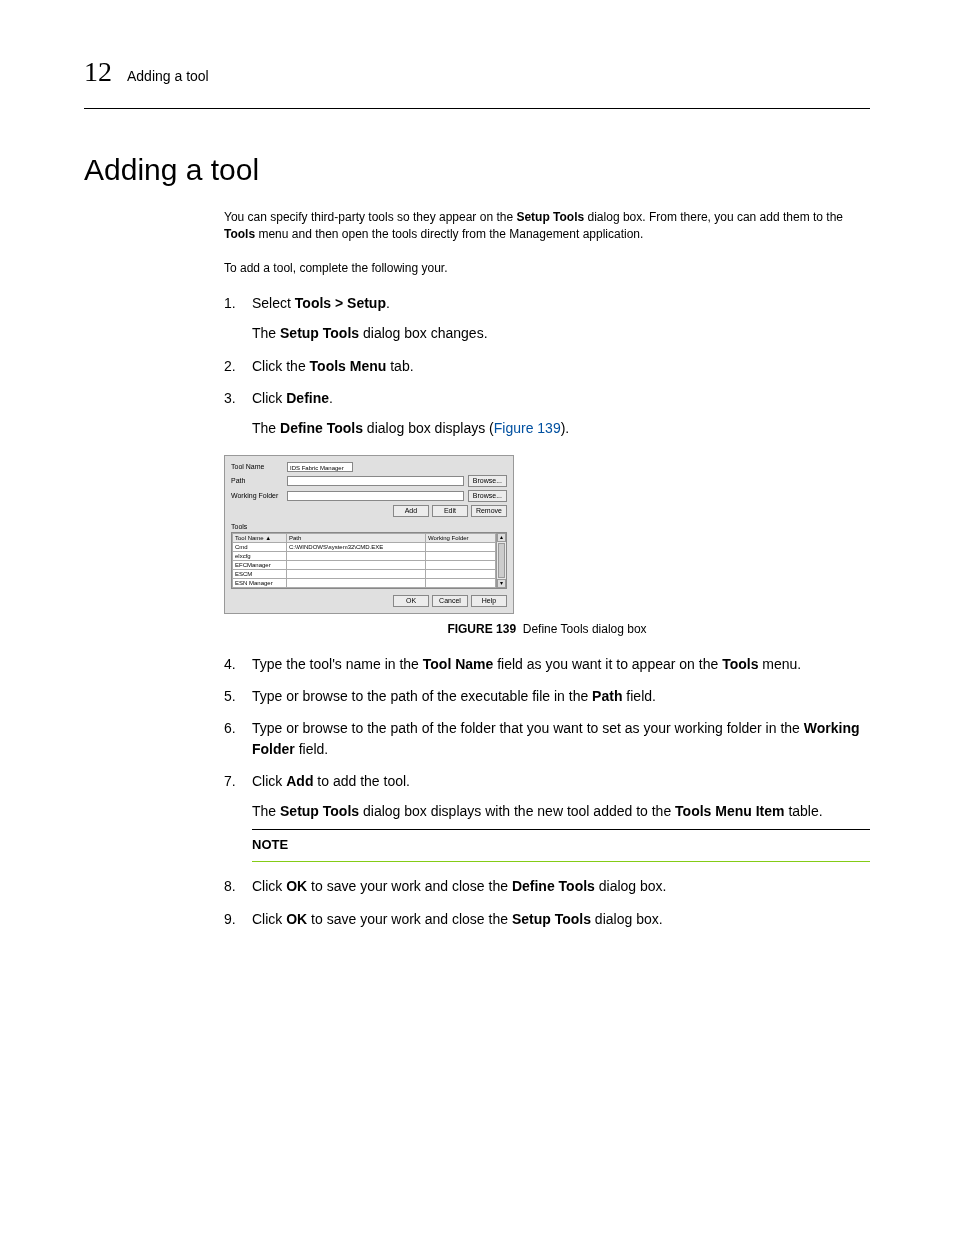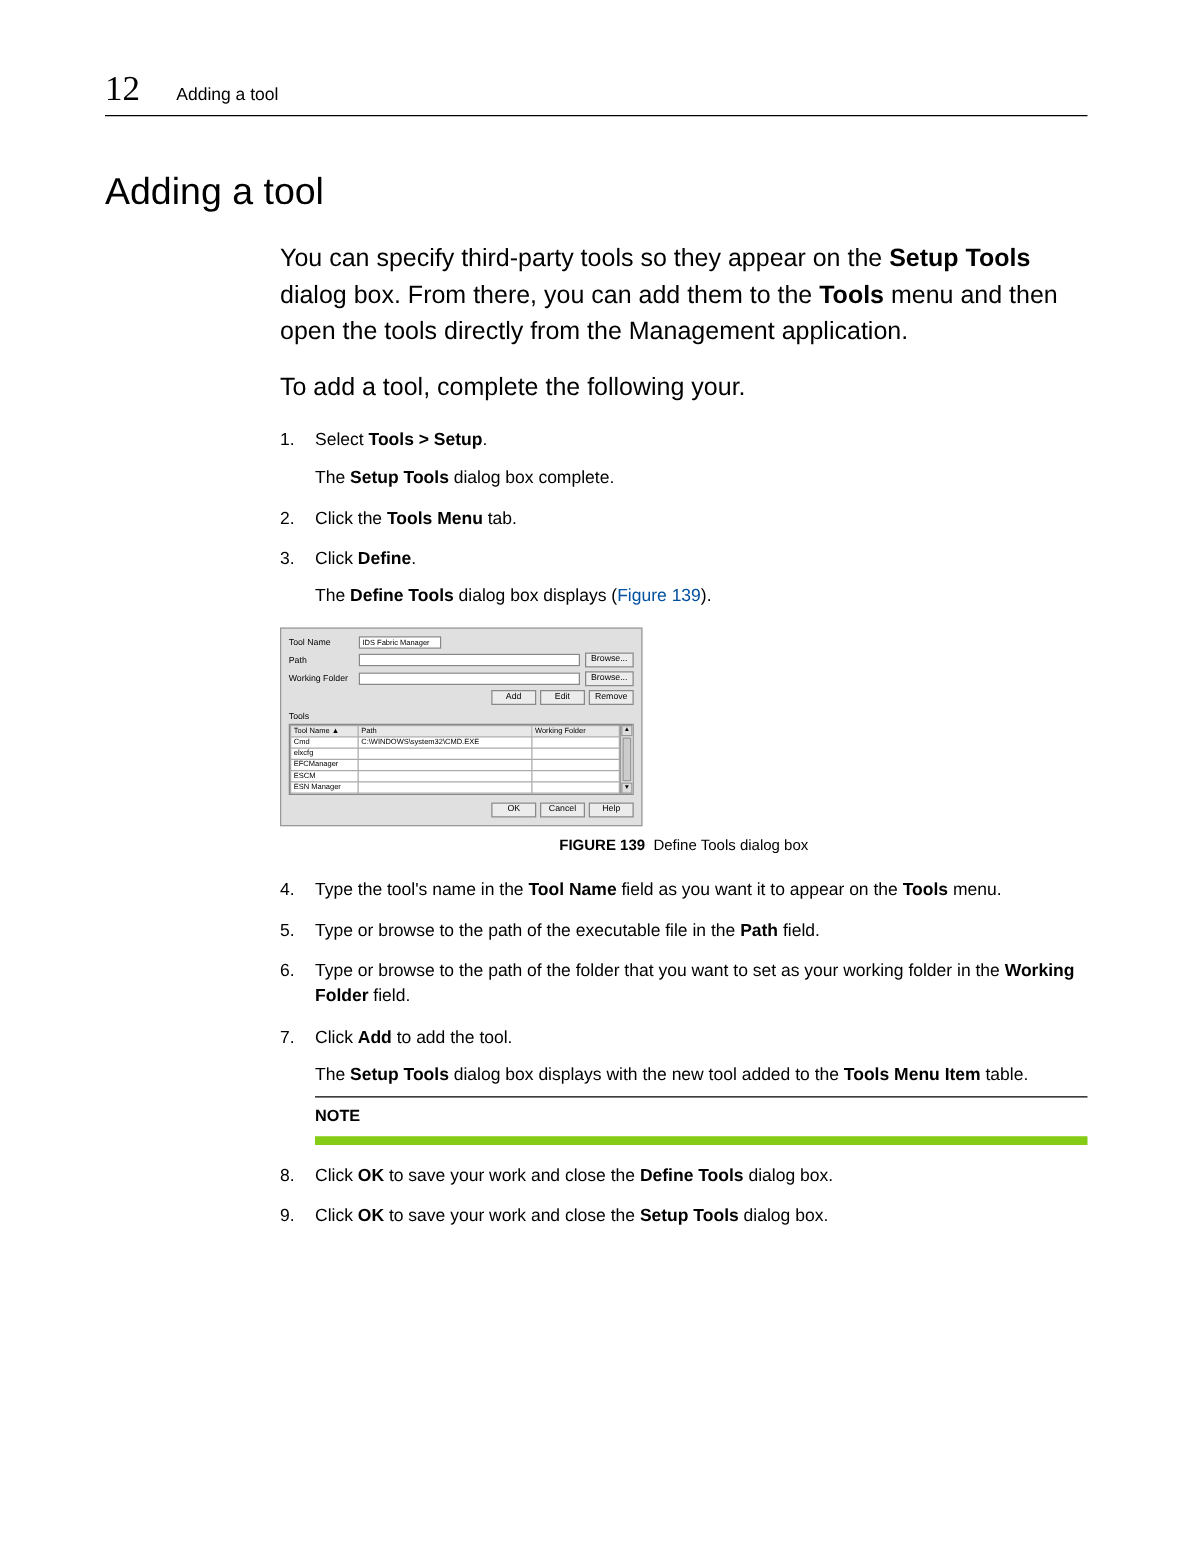--- a/index.html
+++ b/index.html
@@ -10,23 +10,23 @@
     background: #fff;
     color: #000;
     width: 954px;
   }
   .page {
     padding: 56px 84px 56px 84px;
   }
   .header-line {
     display: flex;
     align-items: baseline;
-    gap: 29px;
+    gap: 15px;
     border-bottom: 1px solid #000;
-    padding-bottom: 4px;
+    padding-bottom: 20px;
     margin-bottom: 44px;
   }
   .chapter-num {
     font-size: 28px;
     font-weight: 400;
     font-family: Georgia, 'Times New Roman', serif;
   }
   .header-title {
     font-size: 14px;
     font-weight: 400;
@@ -34,21 +34,21 @@
   .h1 {
     font-size: 30px;
     font-weight: 400;
     margin: 0 0 22px 0;
     font-family: Arial, Helvetica, sans-serif;
   }
   .body-indent {
     margin-left: 140px;
   }
   p.para {
-    font-size: 20px;
+    font-size: 12px;
     line-height: 1.45;
     margin: 0 0 16px 0;
   }
   .bold { font-weight: 700; }
   .steps {
     list-style: none;
     padding: 0;
     margin: 0 0 16px 0;
     counter-reset: step;
   }
@@ -66,21 +66,21 @@
     left: 0;
   }
   .sub-para {
     font-size: 14px;
     line-height: 1.45;
     margin: 10px 0 4px 0;
   }
   .link { color: #0050a0; }
   .note-block {
     border-top: 1px solid #000;
-    border-bottom: 7px solid #84cc16;
+    border-bottom: 1px solid #84cc16;
     padding: 6px 0;
     margin: 8px 0 14px 0;
   }
   .note-title { font-weight:700; font-size:13px; }
   .note-body { font-size:14px; line-height:1.45; }
 
   
   .dialog-wrap { margin: 10px 0 6px 0; }
   .dialog {
     width: 290px;
@@ -155,21 +155,21 @@
     <p class="para">
       <span>You can specify third-party tools so they appear on the </span><span class="bold">Setup Tools</span><span> dialog box. From there, you can add them to the </span><span class="bold">Tools</span><span> menu and then open the tools directly from the Management application.</span>
     </p>
 
     <p class="para">To add a tool, complete the following your.</p>
 
     <ol class="steps">
       <li>
         <span>Select </span><span class="bold">Tools &gt; Setup</span><span>.</span>
         <div class="sub-para">
-          <span>The </span><span class="bold">Setup Tools</span><span> dialog box complete.</span>
+          <span>The </span><span class="bold">Setup Tools</span><span> dialog box changes.</span>
         </div>
       </li>
       <li>
         <span>Click the </span><span class="bold">Tools Menu</span><span> tab.</span>
       </li>
       <li>
         <span>Click </span><span class="bold">Define</span><span>.</span>
         <div class="sub-para">
           <span>The </span><span class="bold">Define Tools</span><span> dialog box displays (</span><span class="link">Figure 139</span><span>).</span>
         </div>

